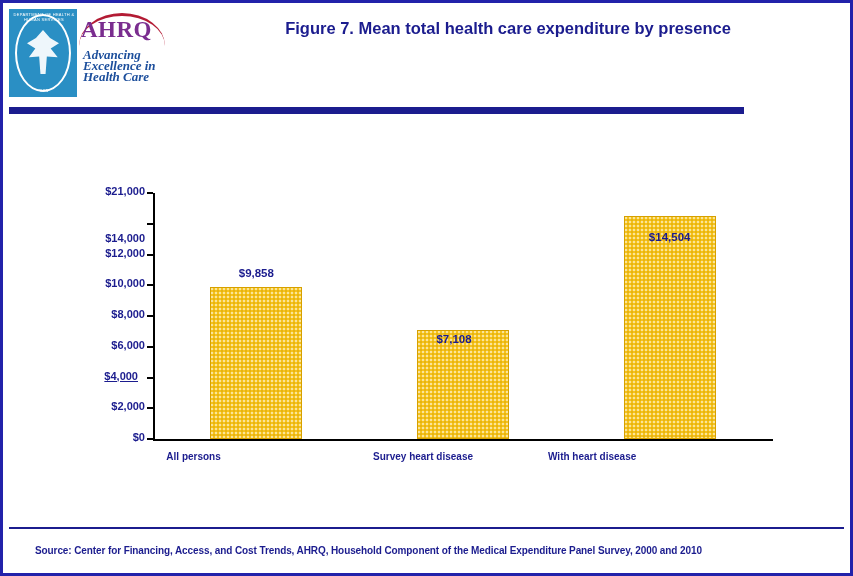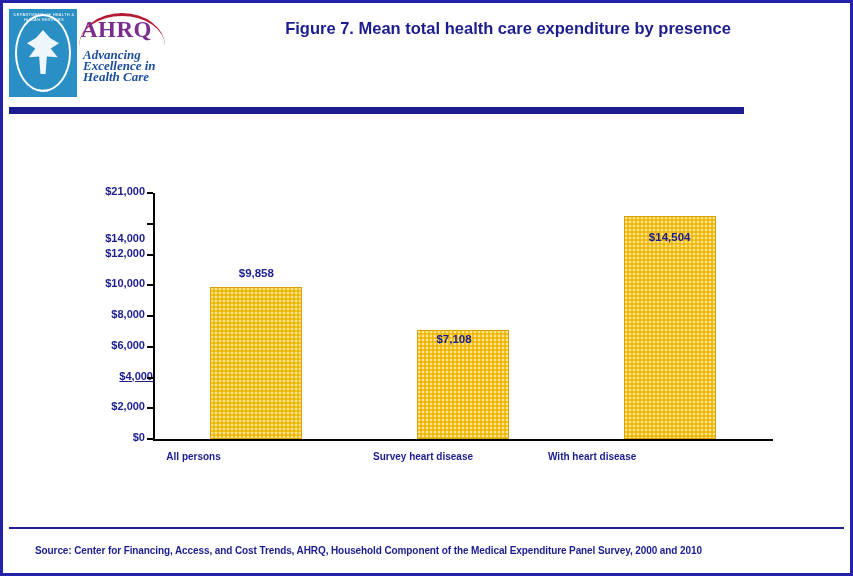--- a/index.html
+++ b/index.html
@@ -263,21 +263,21 @@
 
   <div id="chart-area">
     <div id="y-axis-line"></div>
     <div id="x-axis-line"></div>
 
     <div id="y-ticks">
         <div class="y-tick-label" style="left: 80px; top: 308px;">$0</div>
         <div class="y-tick-mark" style="left: 144px; top: 315px;"></div>
         <div class="y-tick-label" style="left: 80px; top: 277.25px;">$2,000</div>
         <div class="y-tick-mark" style="left: 144px; top: 284.25px;"></div>
-        <div class="y-tick-label" style="left: 88px; top: 246.5px; text-decoration: underline;">$4,000</div>
+        <div class="y-tick-label" style="left: 73px; top: 246.5px; text-decoration: underline;">$4,000</div>
         <div class="y-tick-mark" style="left: 144px; top: 253.5px;"></div>
         <div class="y-tick-label" style="left: 80px; top: 215.75px;">$6,000</div>
         <div class="y-tick-mark" style="left: 144px; top: 222.75px;"></div>
         <div class="y-tick-label" style="left: 80px; top: 185px;">$8,000</div>
         <div class="y-tick-mark" style="left: 144px; top: 192px;"></div>
         <div class="y-tick-label" style="left: 80px; top: 154.25px;">$10,000</div>
         <div class="y-tick-mark" style="left: 144px; top: 161.25px;"></div>
         <div class="y-tick-label" style="left: 80px; top: 123.5px;">$12,000</div>
         <div class="y-tick-mark" style="left: 144px; top: 130.5px;"></div>
         <div class="y-tick-label" style="left: 80px; top: 92.75px; margin-top: 16px;">$14,000</div>

